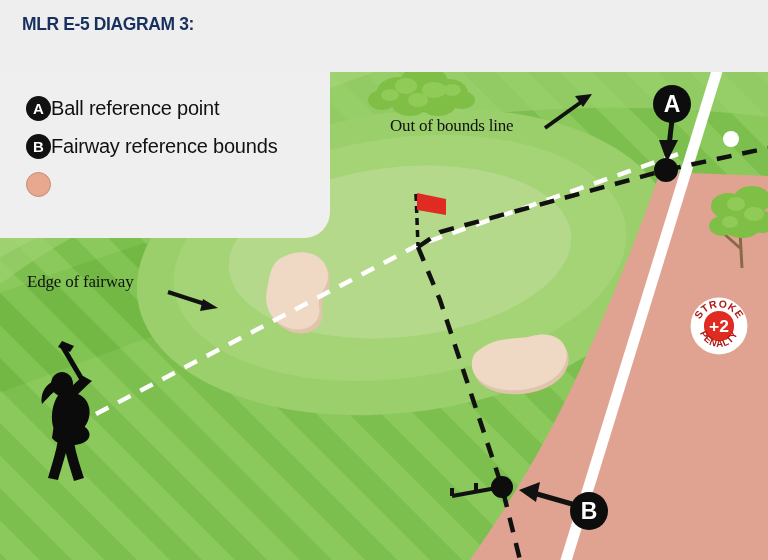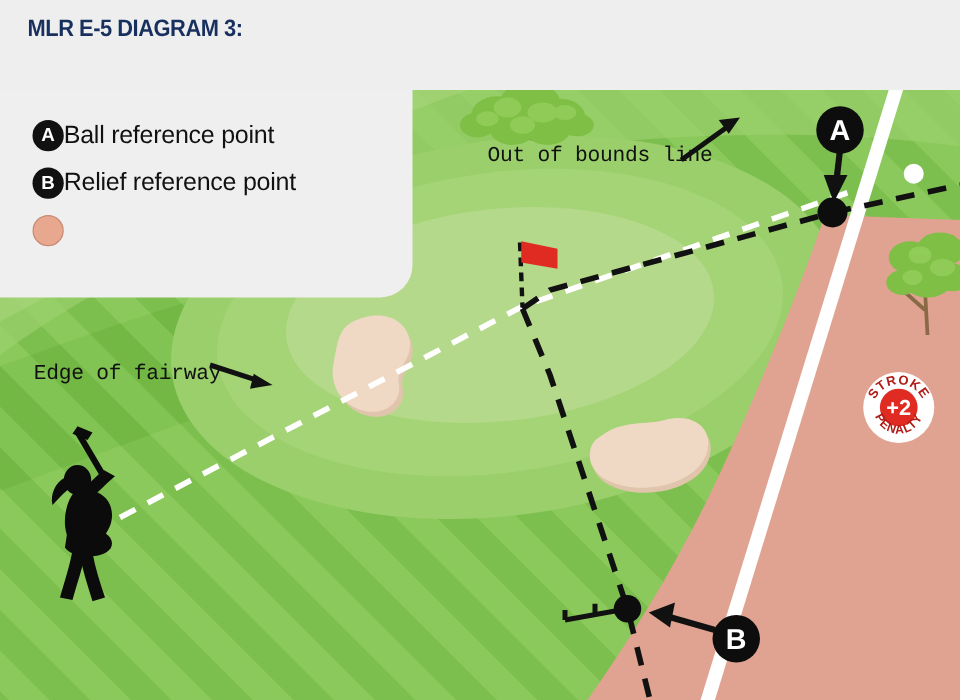--- a/index.html
+++ b/index.html
@@ -44,25 +44,25 @@
     width:25px;height:25px;border-radius:50%;
     background:#E8A88F;border:1px solid #C98A73;flex:0 0 auto;box-sizing:border-box;
   }
   .legend-label{
     font-size:20px;color:#111;
     font-family:"Liberation Sans",sans-serif;letter-spacing:-0.2px;
   }
 
   
   .annot{
-    position:absolute;z-index:22;font-family:Liberation Mono, monospace;
+    position:absolute;z-index:22;font-family:Liberation Serif, serif;
     font-size:17px;color:#111;white-space:nowrap;letter-spacing:-0.2px;
   }
   #annot-oob{left:390px;top:116px;}
-  #annot-fairway{left:27px;top:290px;}
+  #annot-fairway{left:27px;top:272px;}
 
   
   .marker{
     position:absolute;z-index:25;width:38px;height:38px;border-radius:50%;
     background:#0D0D0D;color:#fff;font-weight:bold;font-size:23px;
     display:flex;align-items:center;justify-content:center;
     font-family:"Liberation Sans",sans-serif;
   }
   #marker-a{left:653px;top:85px;}
   #marker-b{left:570px;top:492px;}
@@ -237,21 +237,21 @@
     </div>
   </div>
 
   <div class="legend">
     <div class="legend-row">
       <div class="legend-key">A</div>
       <div class="legend-label">Ball reference point</div>
     </div>
     <div class="legend-row">
       <div class="legend-key">B</div>
-      <div class="legend-label">Relief reference point</div>
+      <div class="legend-label">Fairway reference bounds</div>
     </div>
     <div class="legend-row">
       <div class="legend-swatch"></div>
     </div>
   </div>
 
   <div class="annot" id="annot-oob">Out of bounds line</div>
   <div class="annot" id="annot-fairway">Edge of fairway</div>
 
   <div class="marker" id="marker-a">A</div>

